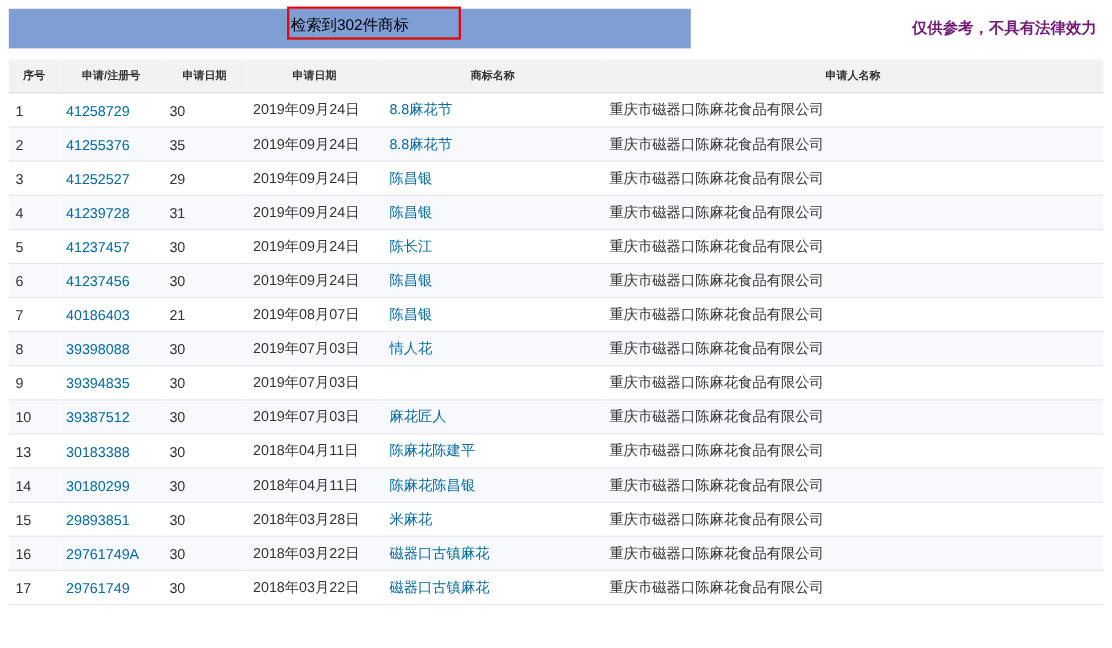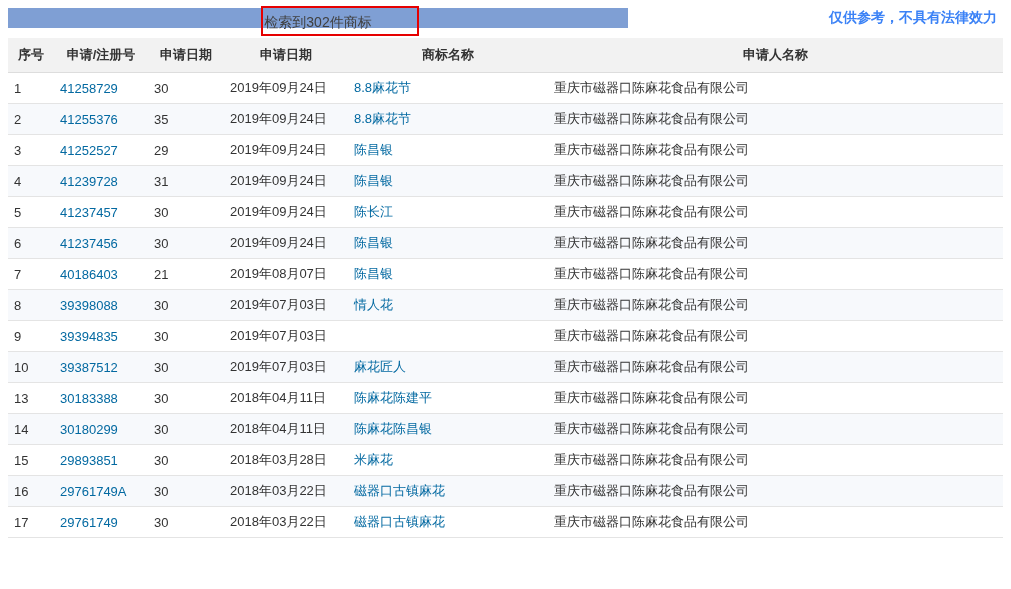--- a/index.html
+++ b/index.html
@@ -12,57 +12,57 @@
     background: #fff;
   }
   .top-row {
     display: flex;
     align-items: center;
     margin-bottom: 10px;
     position: relative;
   }
   .result-bar {
     flex: 0 0 620px;
-    height: 20px;
+    height: 36px;
     background: #7f9fd4;
-    color: #404040;
+    color: #000000;
     text-align: center;
     line-height: 28px;
     font-size: 14px;
     position: relative;
   }
   .highlight-box {
     position: absolute;
     border: 2px solid #e60000;
     left: 253px;
     top: -2px;
     width: 158px;
     height: 30px;
     pointer-events: none;
   }
   .disclaimer {
     margin-left: auto;
-    color: #3b82f6;
+    color: #701a75;
     font-weight: bold;
     font-size: 14px;
     padding-right: 6px;
   }
   table {
     width: 100%;
     border-collapse: collapse;
     table-layout: fixed;
   }
   thead th {
     background: #f2f2f2;
     color: #333;
     font-weight: bold;
     text-align: center;
     padding: 8px 6px;
     border-bottom: 1px solid #ddd;
-    font-size: 13px;
+    font-size: 10px;
   }
   tbody td {
     padding: 6px 6px;
     border-bottom: 1px solid #e4e4e4;
     font-size: 13px;
     white-space: nowrap;
     overflow: hidden;
     text-overflow: ellipsis;
   }
   tbody tr:nth-child(even) {

